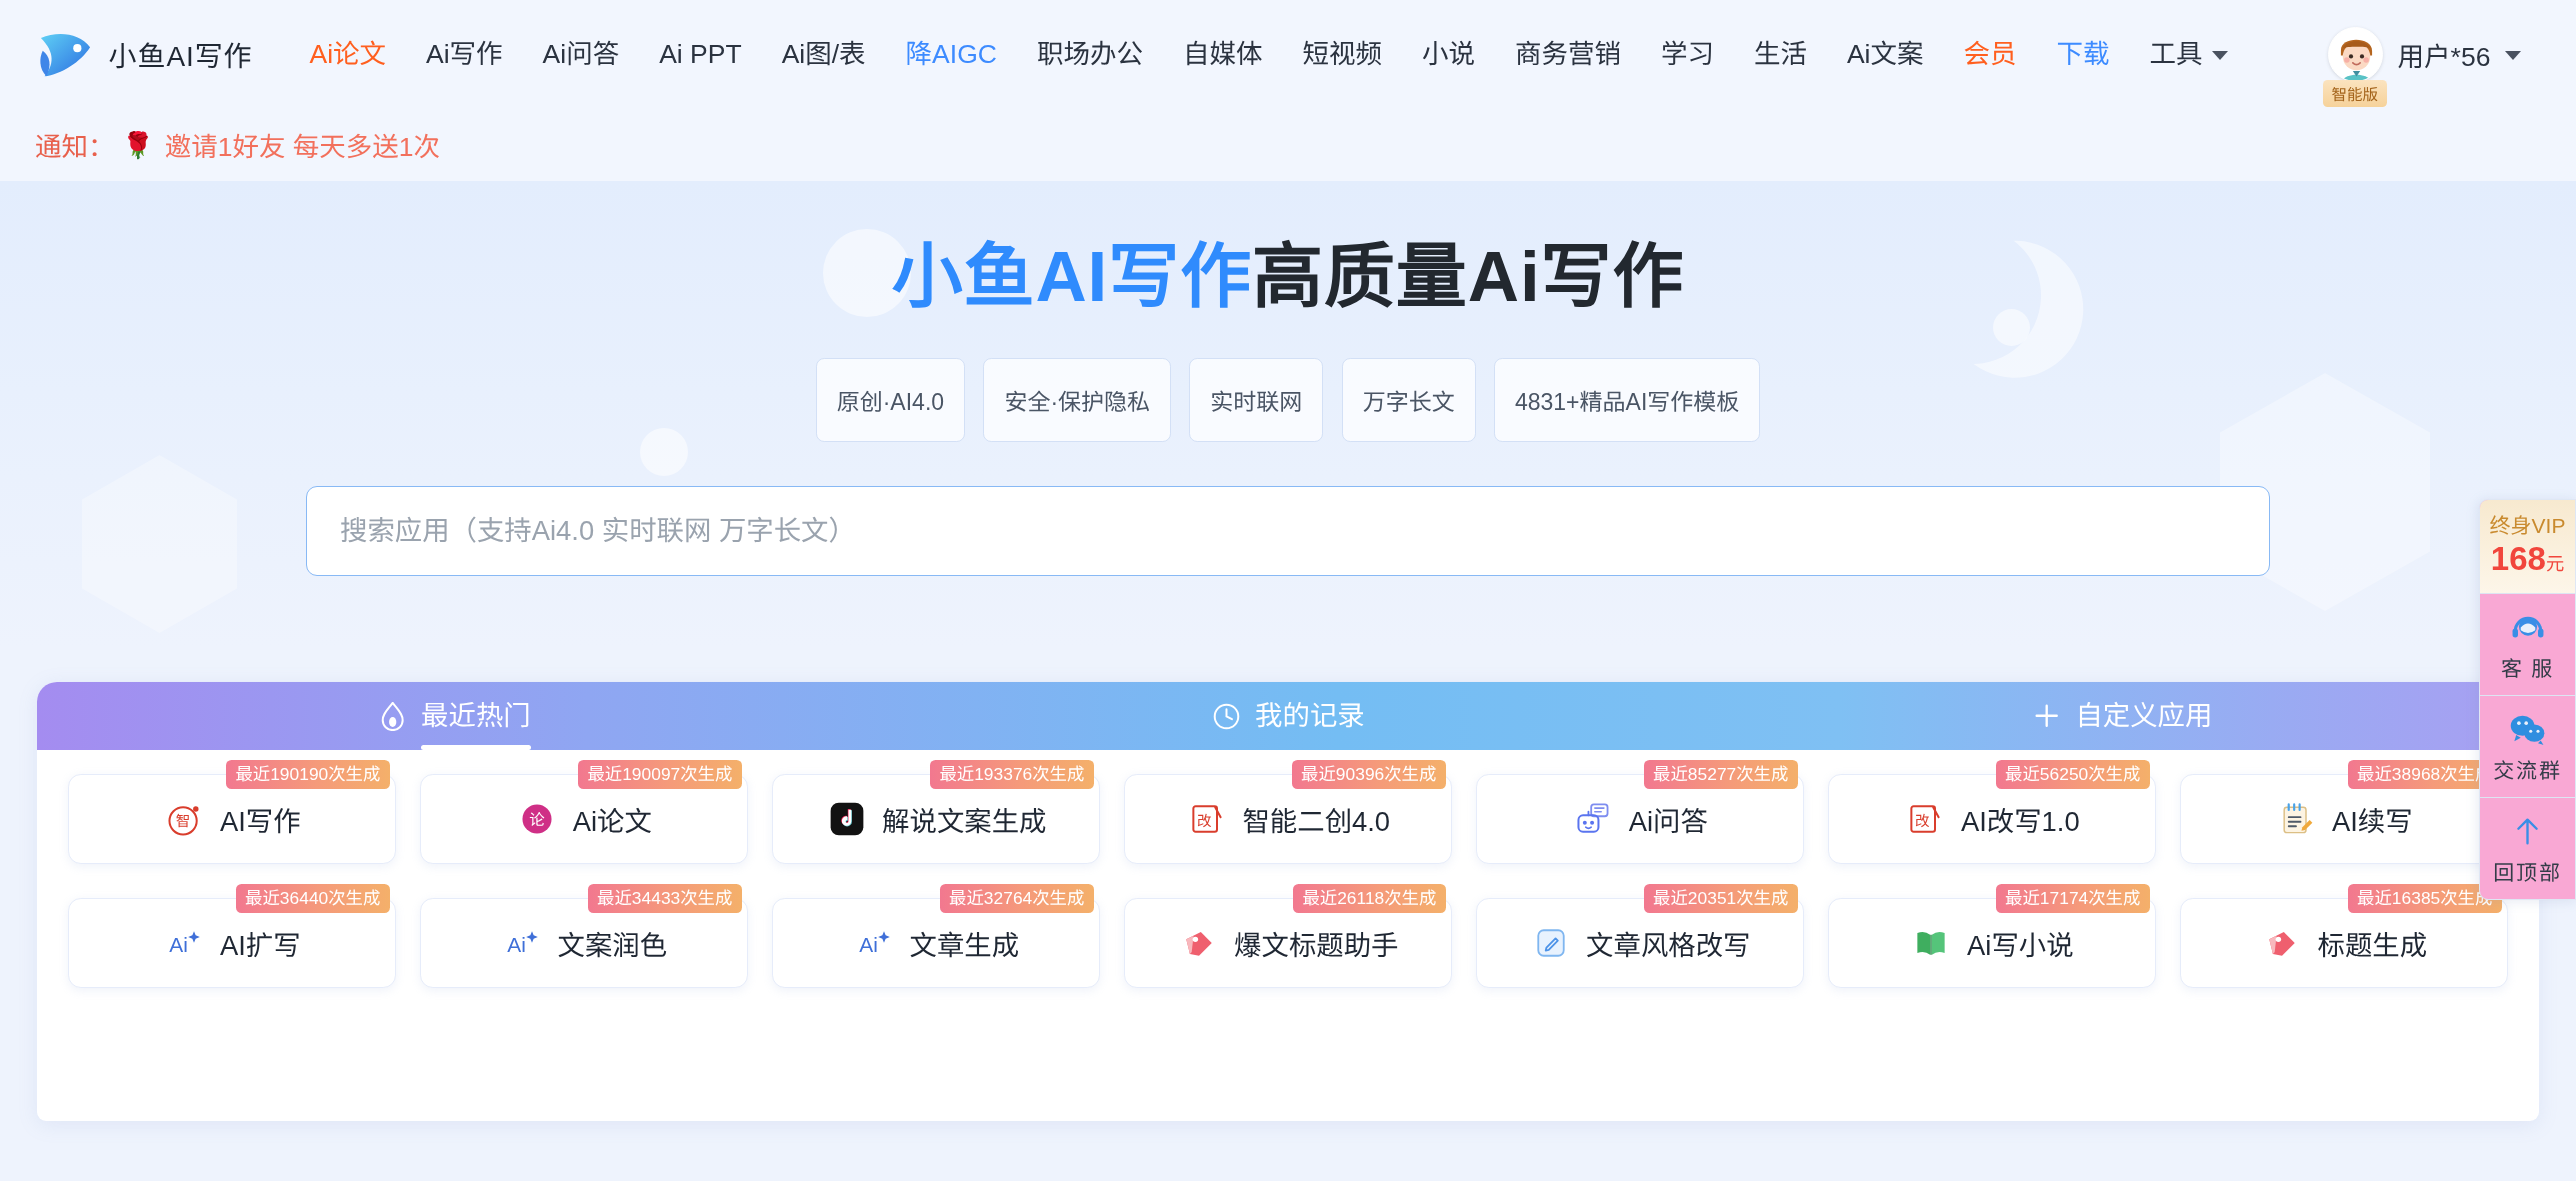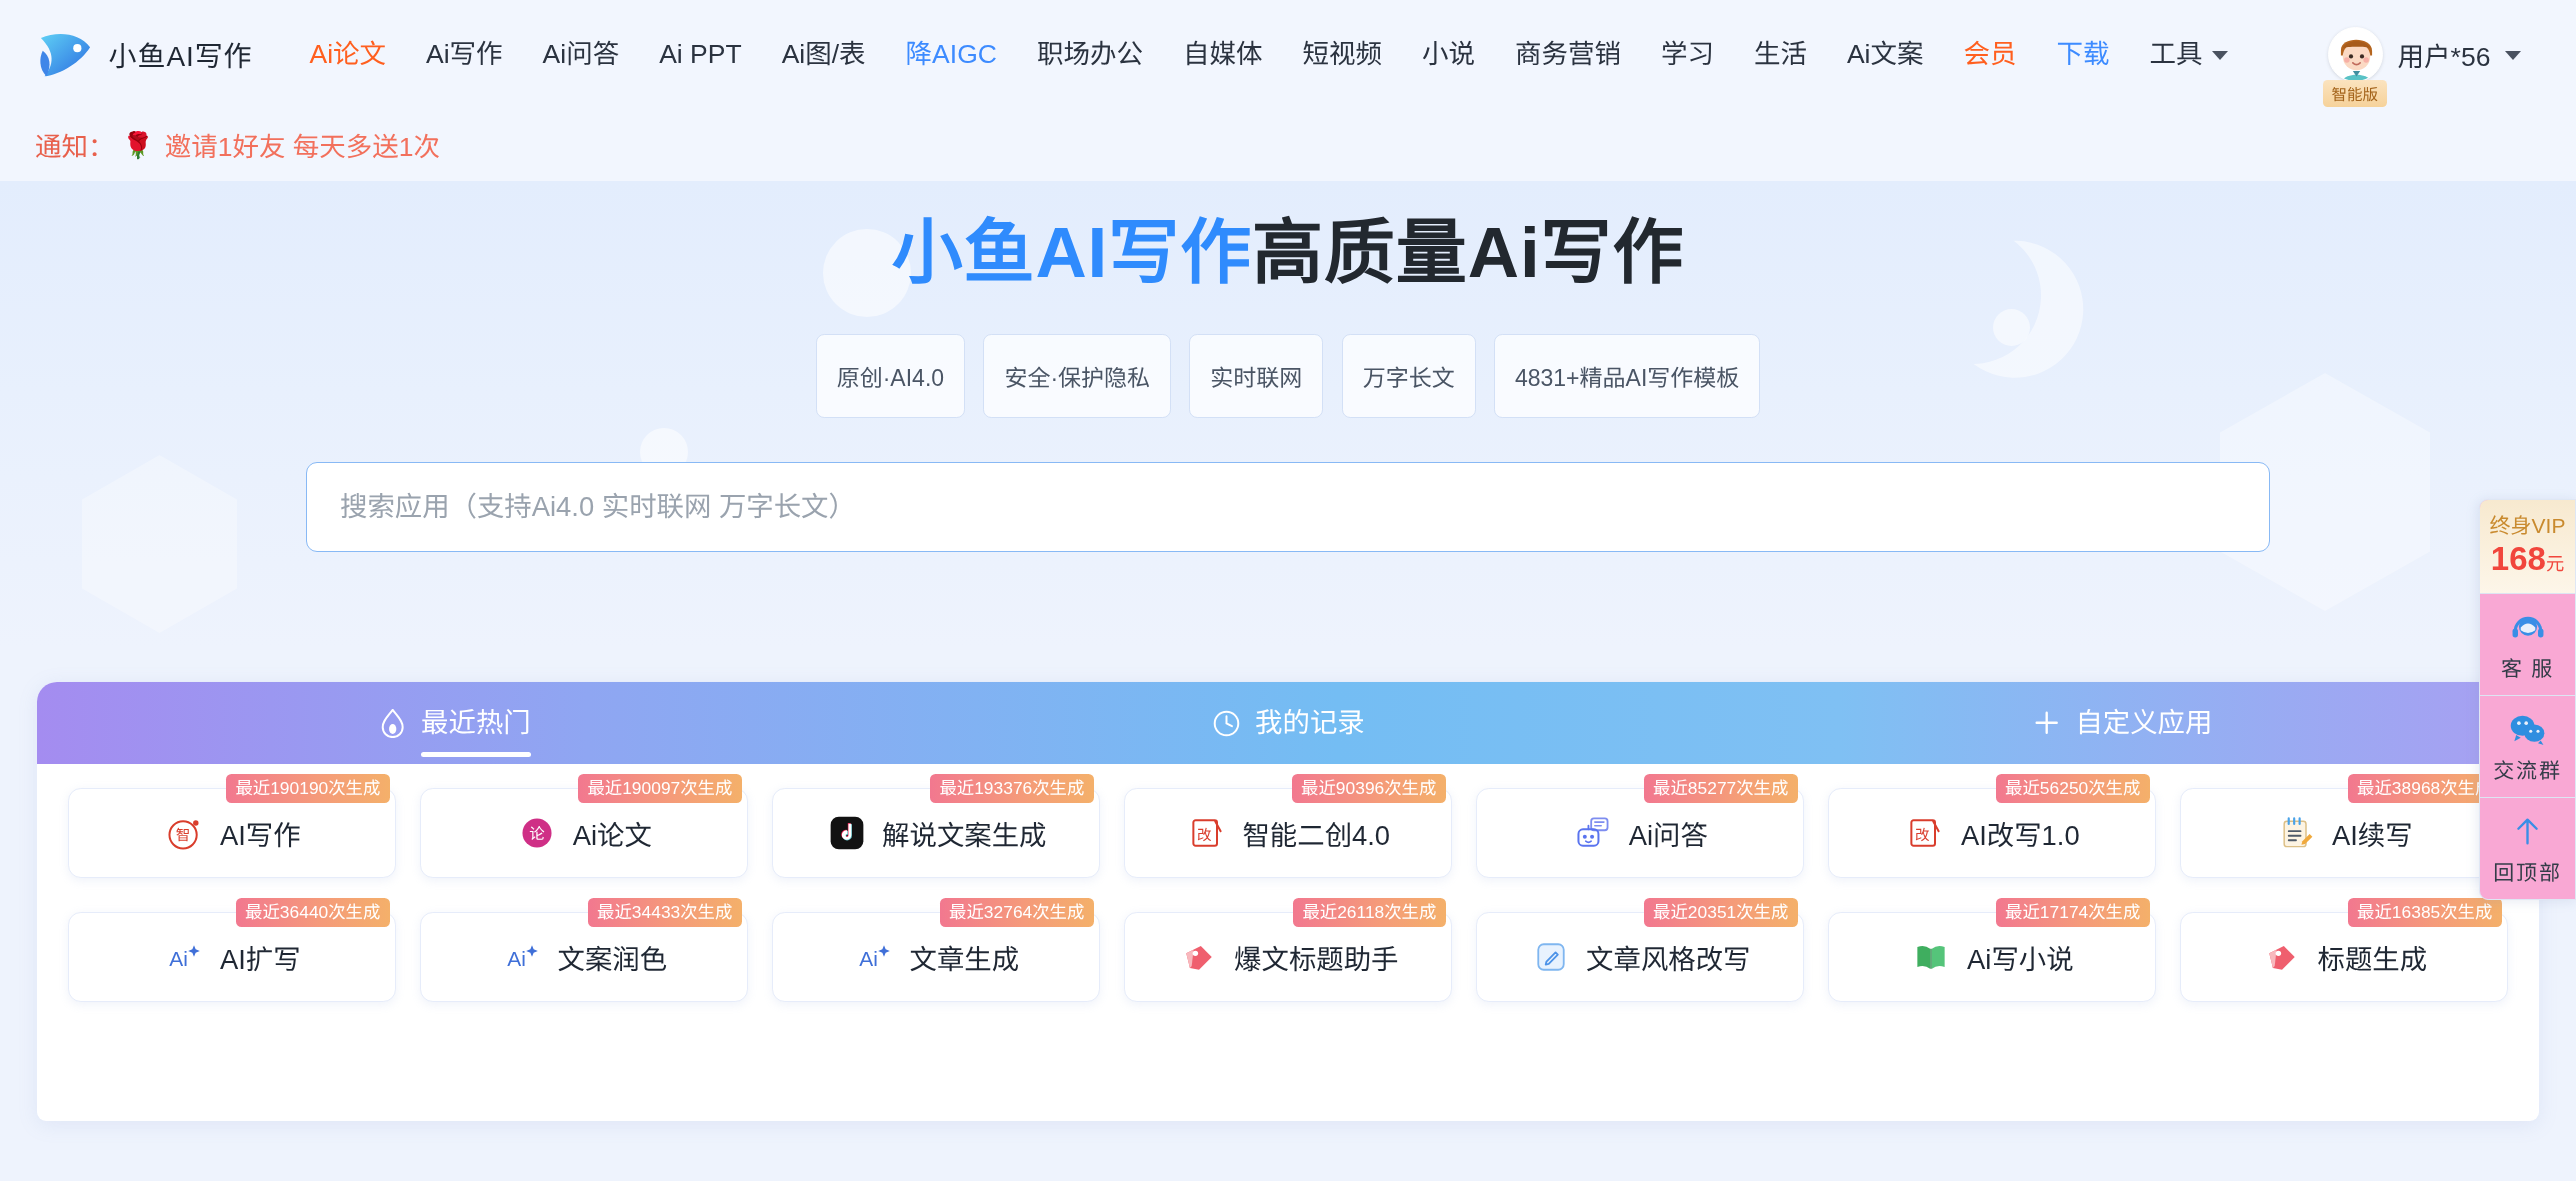--- a/index.html
+++ b/index.html
@@ -75,21 +75,21 @@
     clip-path:polygon(50% 0%,100% 25%,100% 75%,50% 100%,0% 75%,0% 25%);
   }
   .hex2{
     position:absolute; left:82px; top:274px; width:155px;height:178px;
     background:rgba(255,255,255,.3);
     clip-path:polygon(50% 0%,100% 25%,100% 75%,50% 100%,0% 75%,0% 25%);
   }
 
   .hero-inner{ position:relative; z-index:3; width:100%; }
   .hero-title{
-    text-align:center; padding-top:31px;
+    text-align:center; padding-top:55px;
     font-size:71px; font-weight:700; letter-spacing:0.9px; line-height:1.15;
   }
   .t-blue{ color:#2f8bfd; }
   .t-dark{ color:#22282f; }
 
   .pills{ display:flex; justify-content:center; gap:18.3px; margin-top:40px;}
   .pill{
     background:rgba(255,255,255,.72); border:0.9px solid #d3e0f6; border-radius:8.2px;
     padding:24px 20px; font-size:23px; color:#4a5565; white-space:nowrap;
   }
@@ -107,21 +107,21 @@
   .searchbox input::placeholder{ color:#9aa3ae; }
 
   
   .panel{
     position:relative; margin:33px 37px 0 37px;
     background:#fff; border-radius:20px 20px 9.1px 9.1px;
     box-shadow:0 3.7px 20px rgba(120,150,200,.13);
     overflow:hidden; height:439px;
   }
   .tabs{
-    height:82px;
+    height:68px;
     background:linear-gradient(90deg,#a48cf0 0%,#8fa6f2 22%,#74bdf3 52%,#7fc0f3 72%,#a99ef2 100%);
     display:flex; align-items:center;
   }
   .tab{
     flex:1 1 0; display:flex; align-items:center; justify-content:center; gap:12.8px;
     color:#fff; font-size:27.4px; height:100%; position:relative; cursor:pointer;
   }
   .tab .label{ position:relative; padding-bottom:5.5px;}
   .tab.active .label::after{
     content:""; position:absolute; left:0; right:0; bottom:-11px;

